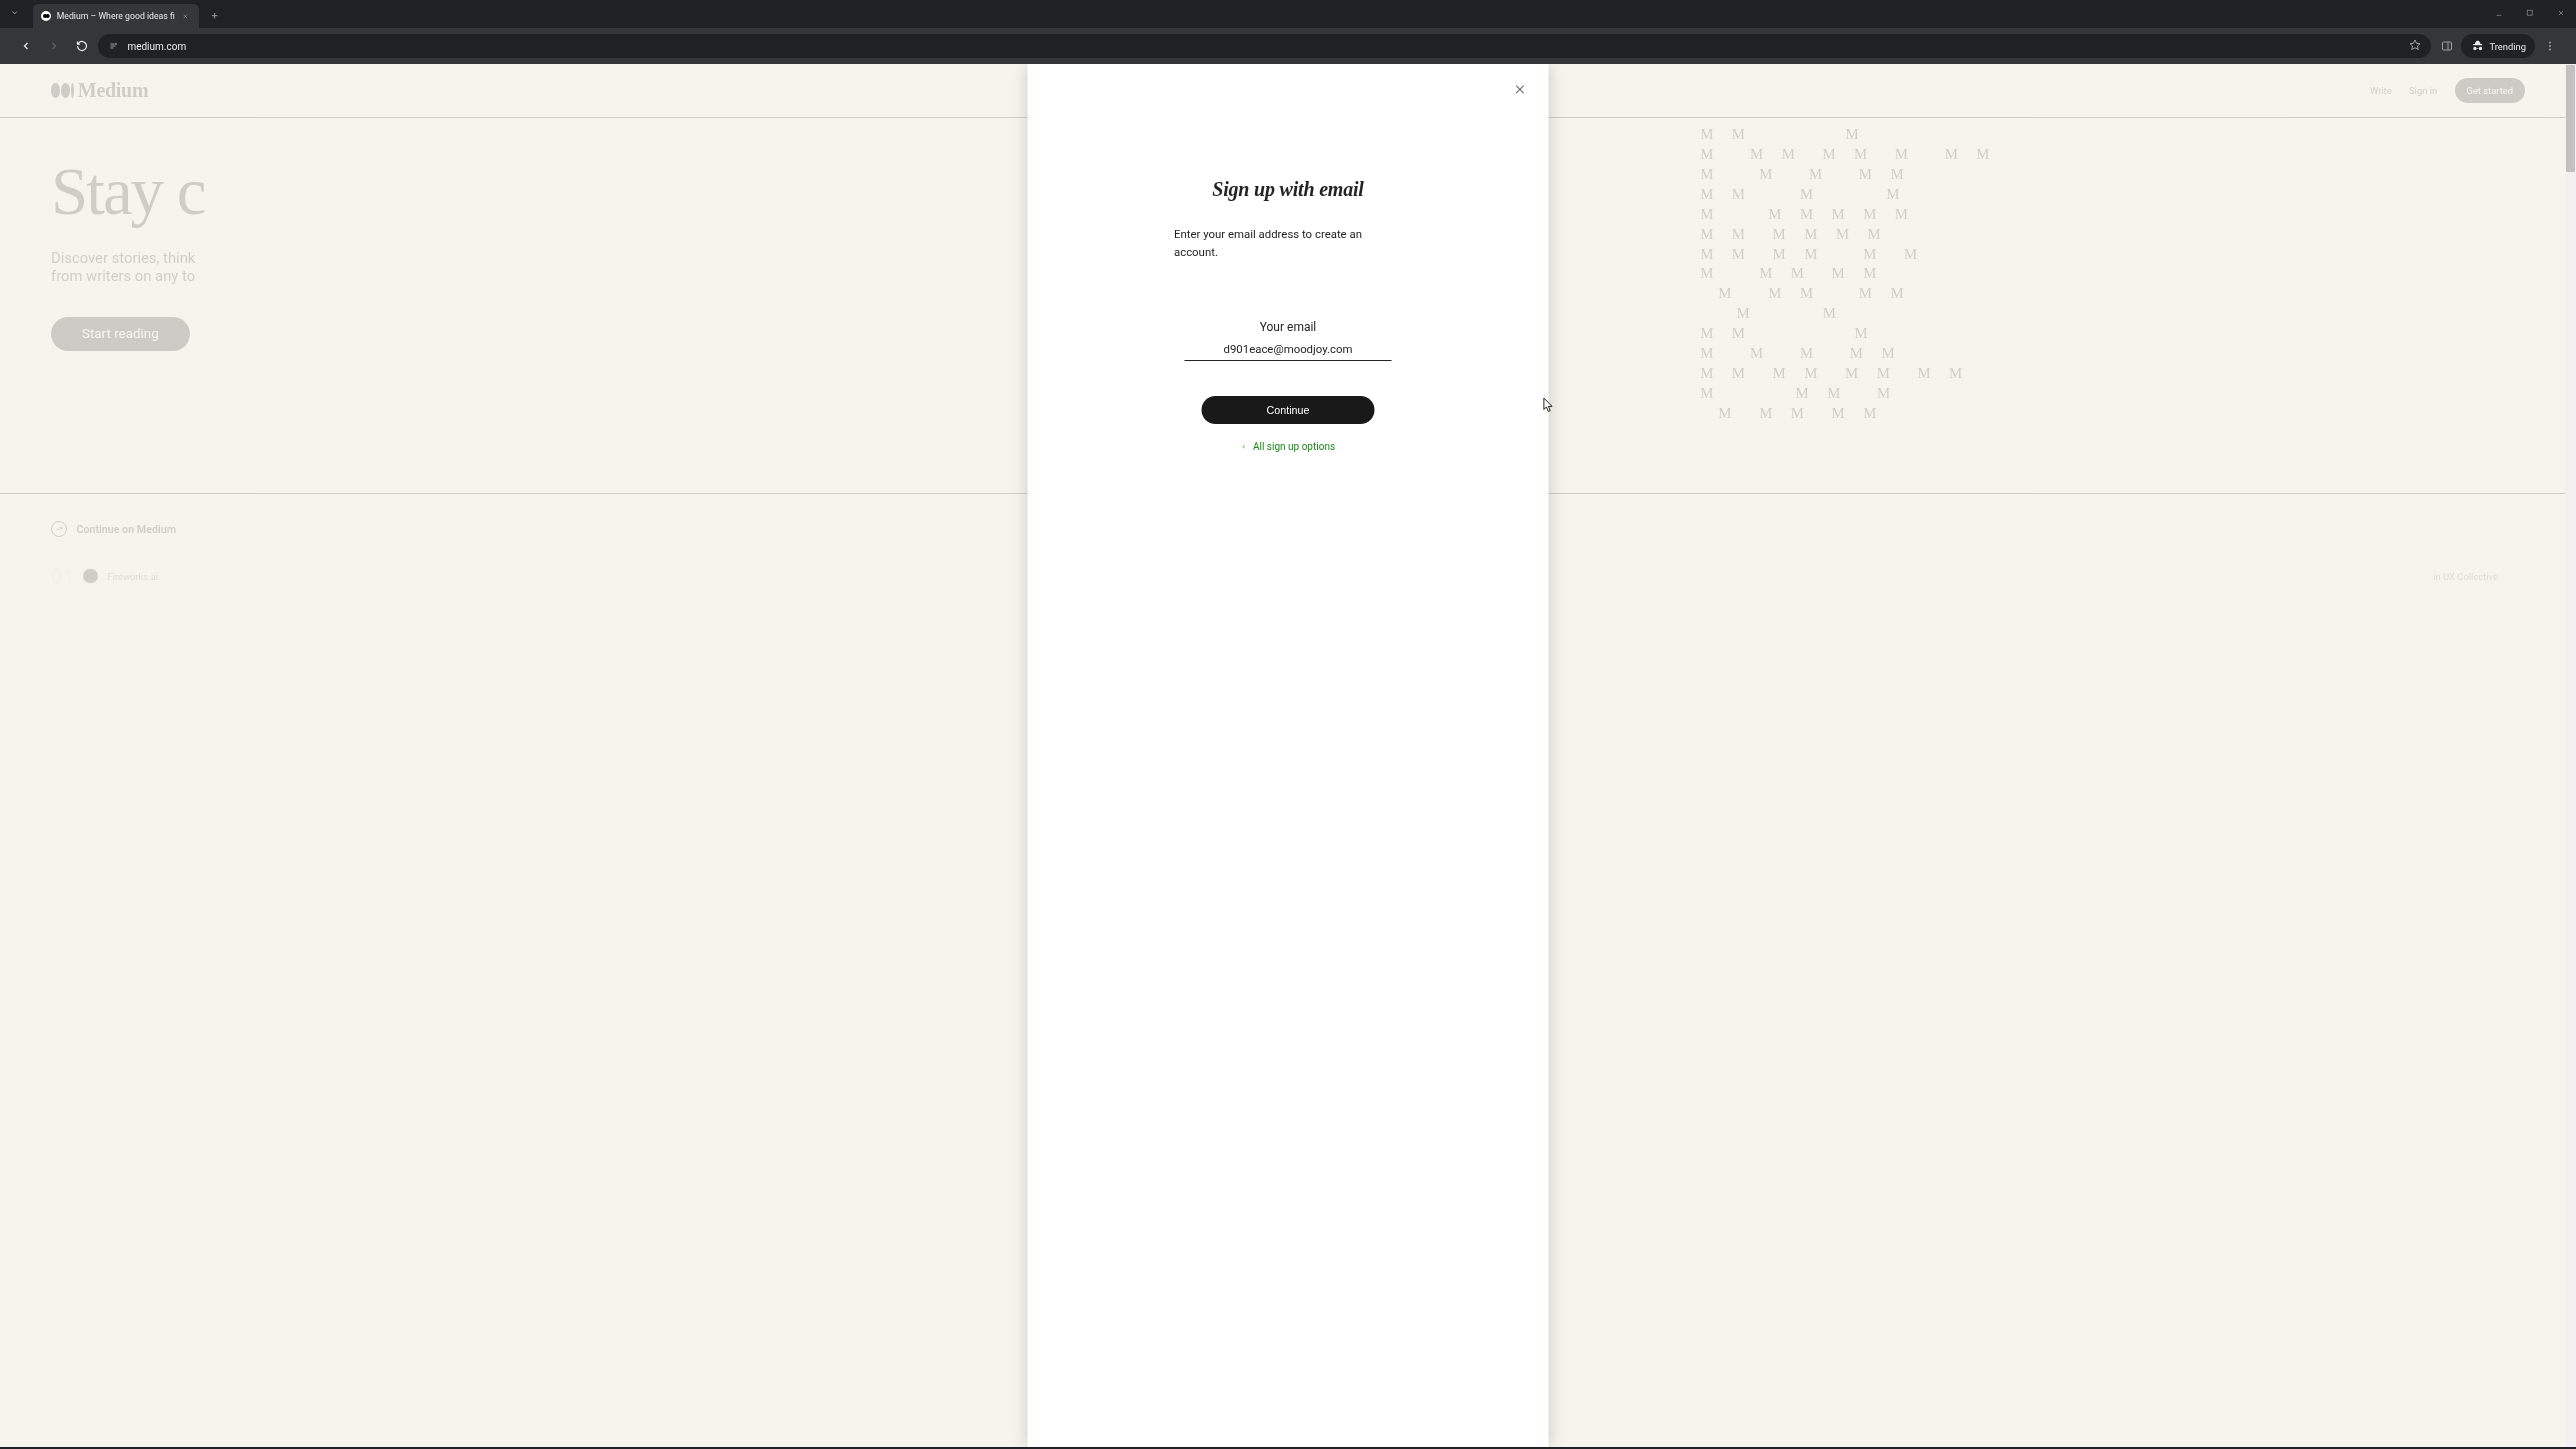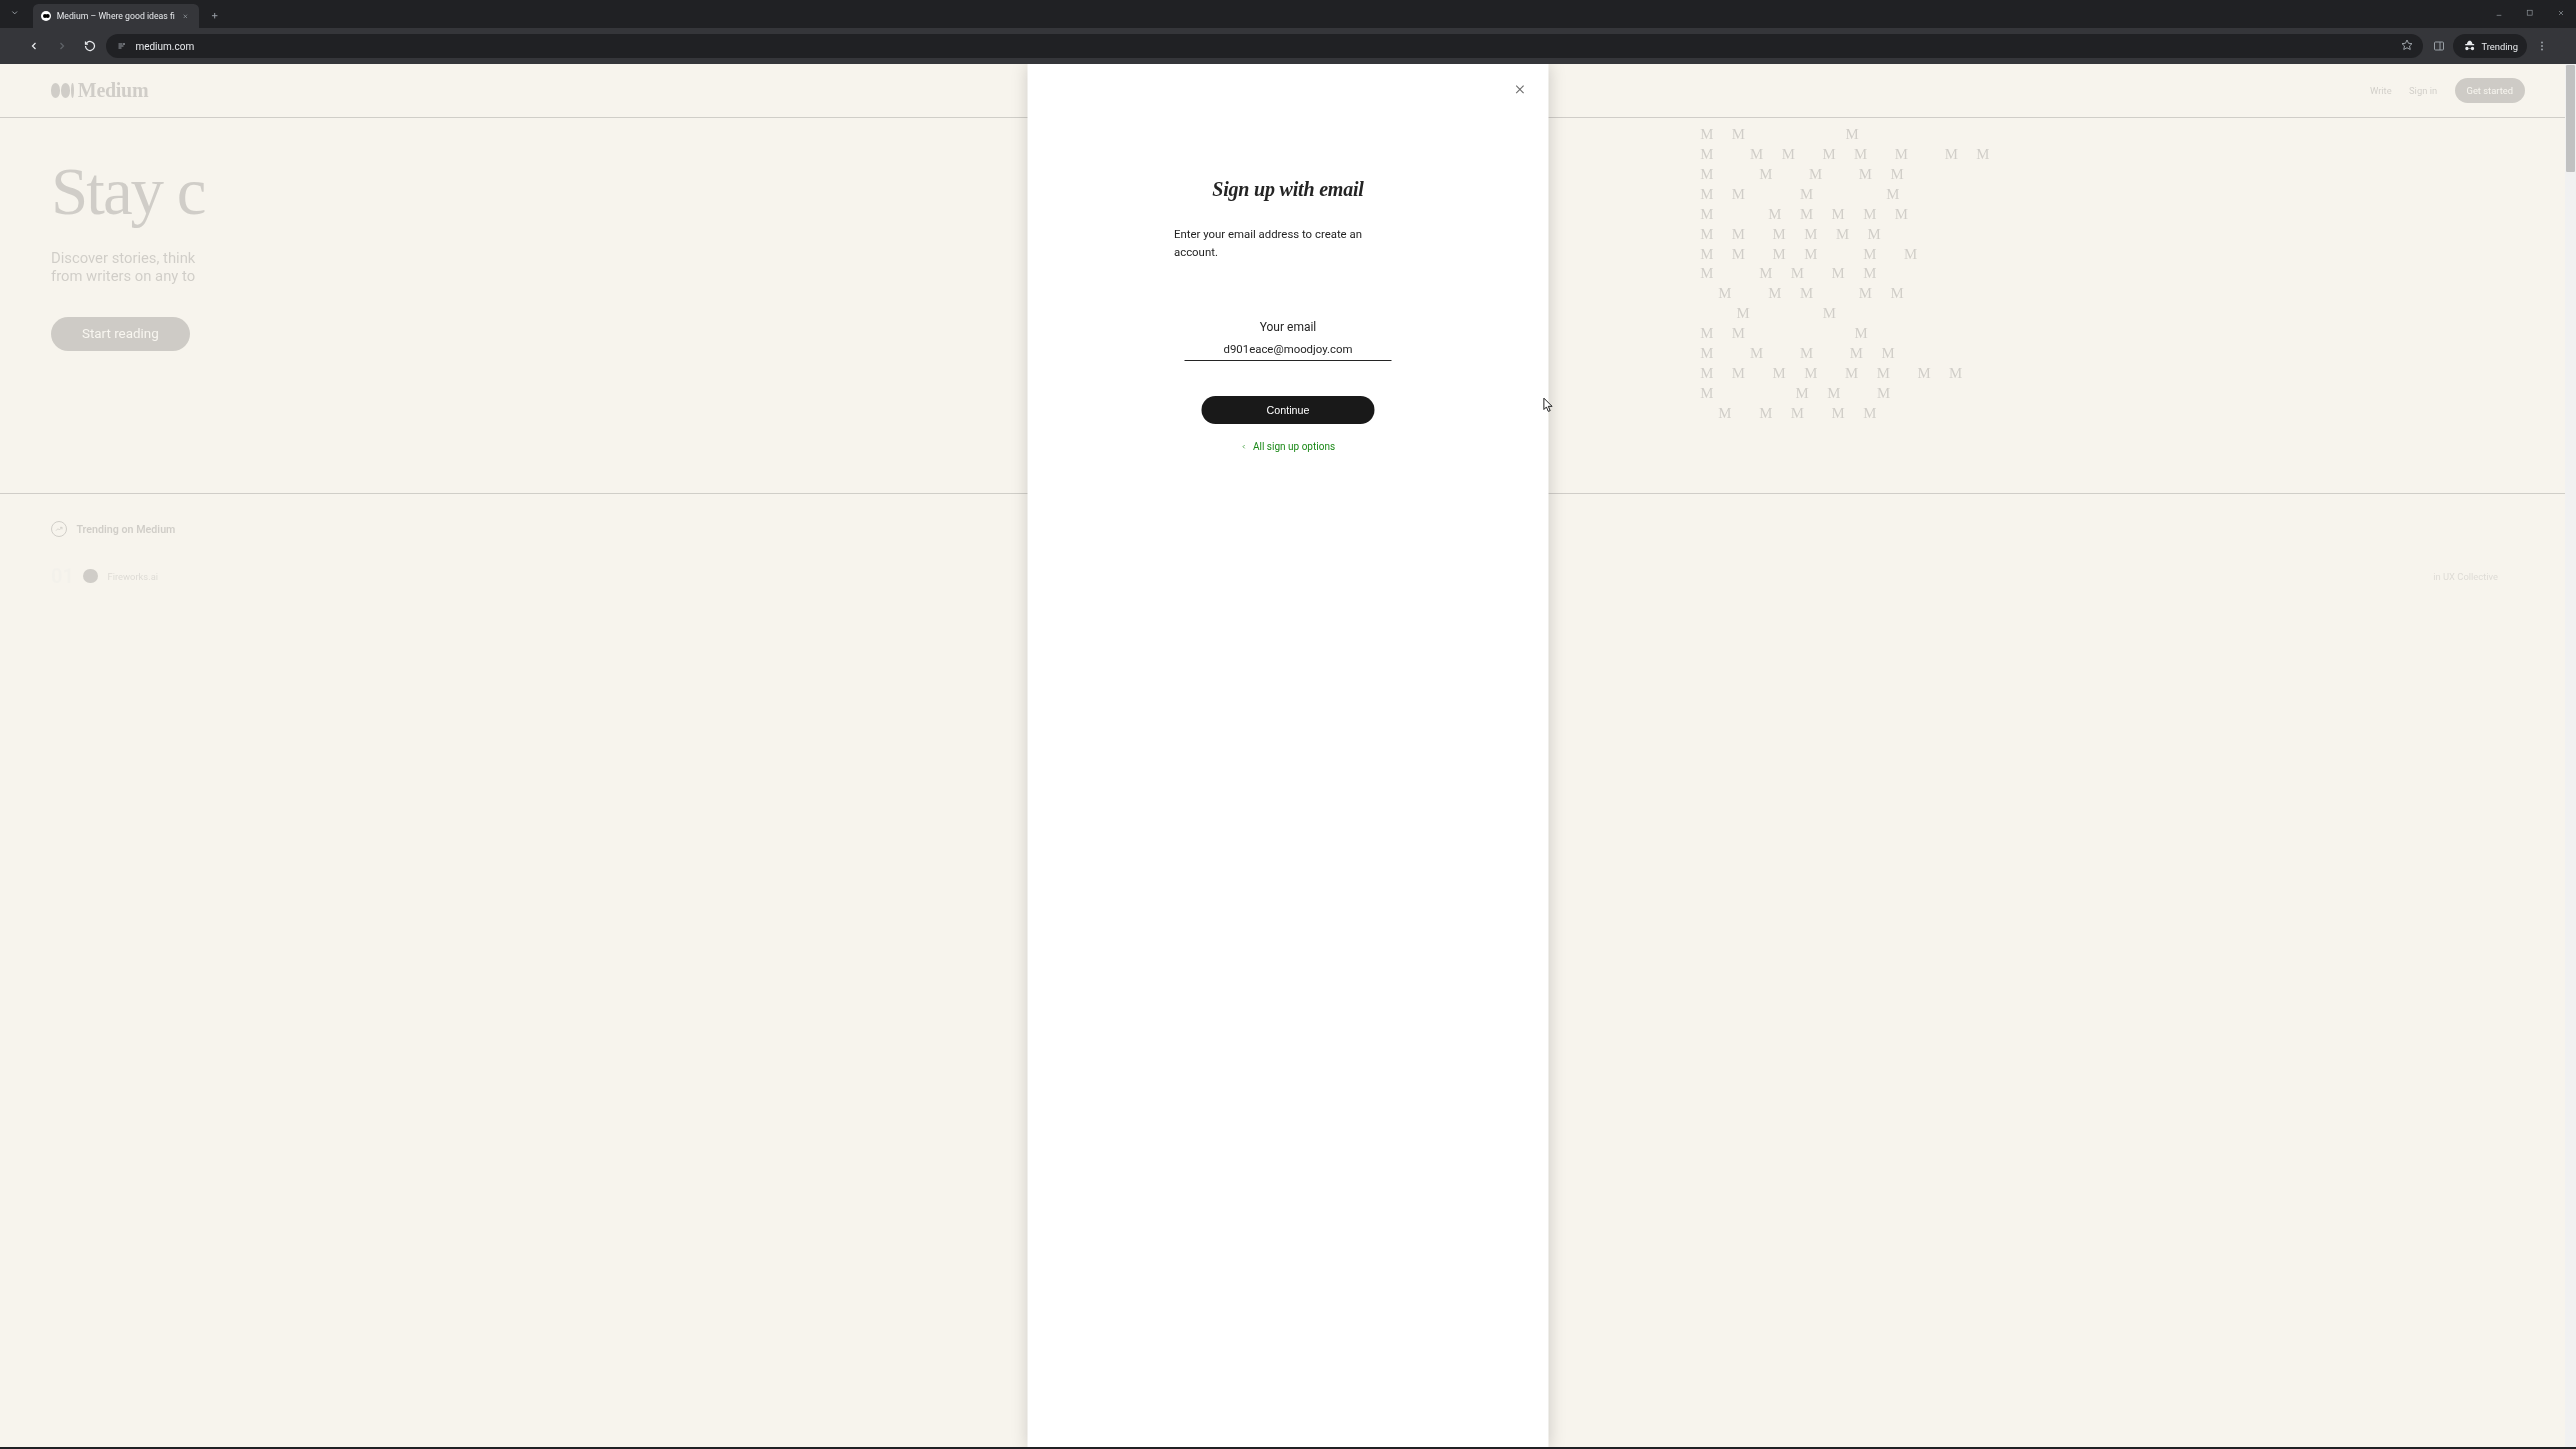--- a/index.html
+++ b/index.html
@@ -11,21 +11,21 @@
   .tabs-dropdown { width: 30px; height: 30px; display: flex; align-items: center; justify-content: center; color: #9aa0a6; }
   .tab { background: #35363a; color: #e8eaed; height: 24px; display: flex; align-items: center; padding: 0 8px; border-radius: 5.4px 5.4px 0 0; margin-left: 2.7px; min-width: 161px; max-width: 168px; gap: 5.4px; font-size: 8.7px; }
   .tab-favicon { width: 10.7px; height: 10.7px; background: #fff; border-radius: 50%; position: relative; display:flex; align-items:center; justify-content:center; }
   .tab-favicon::after { content:""; width:4px; height:4px; border-radius:50%; background:#000; display:block; box-shadow: 2.7px 0 0 #000; position:relative; left:-1.3px;}
   .tab-title { flex: 1; white-space: nowrap; overflow: hidden; text-overflow: ellipsis; }
   .tab-close { width: 10.7px; height: 10.7px; display:flex; align-items:center; justify-content:center; color:#9aa0a6; }
   .new-tab { width: 20px; height: 20px; display:flex; align-items:center; justify-content:center; color:#9aa0a6; margin-left:5.4px; margin-bottom:2px;}
   .window-controls { margin-left: auto; display: flex; }
   .win-btn { width: 31px; height: 30px; display:flex; align-items:center; justify-content:center; color:#9aa0a6; }
   
-  .toolbar { background: #35363a; height: 36px; display:flex; align-items:center; padding: 0 22px; gap: 4px; }
+  .toolbar { background: #35363a; height: 36px; display:flex; align-items:center; padding: 0 14px; gap: 4px; }
   .nav-btn { width: 24px; height: 24px; border-radius: 50%; display:flex; align-items:center; justify-content:center; color:#9aa0a6; }
   .nav-btn.disabled { color: #5f6368; }
   .address-bar { flex:1; background:#202124; height:24px; border-radius:12px; display:flex; align-items:center; padding:0 9.4px; color:#e8eaed; gap:8px; font-size:10px;}
   .site-info { color:#9aa0a6; display:flex; align-items:center; }
   .address-url { flex:1; color:#e8eaed; }
   .star-btn { color:#9aa0a6; }
   .right-controls { display:flex; align-items:center; gap:2.7px; }
   .incognito-badge { background:#202124; height:24px; border-radius:12px; display:flex; align-items:center; padding:0 9.4px; color:#e8eaed; gap:5.4px; font-size:9.4px;}
   .icon-btn { width:24px; height:24px; display:flex; align-items:center; justify-content:center; color:#9aa0a6; border-radius:50%; }
 
@@ -218,21 +218,21 @@
 &nbsp;&nbsp;M&nbsp;&nbsp;M M&nbsp;&nbsp;M M
       </div>
     </div>
     <div class="bg-trending">
       <span class="bg-trending-icon">
         <svg width="8" height="8" viewBox="0 0 24 24" fill="none" stroke="#242424" stroke-width="2.5">
             <polyline points="3 17 9 11 13 15 21 7"></polyline>
             <polyline points="15 7 21 7 21 13"></polyline>
           </svg>
       </span>
-      <span>Trending on Medium</span>
+      <span>Continue on Medium</span>
     </div>
     <div class="bg-trending-row">
       <span class="bg-num">01</span>
       <span class="bg-ava"></span>
       <span>Fireworks.ai</span>
       <span style="margin-left:auto; margin-right:27px;">in UX Collective</span>
     </div>
   </div>
 
   <div class="modal">

